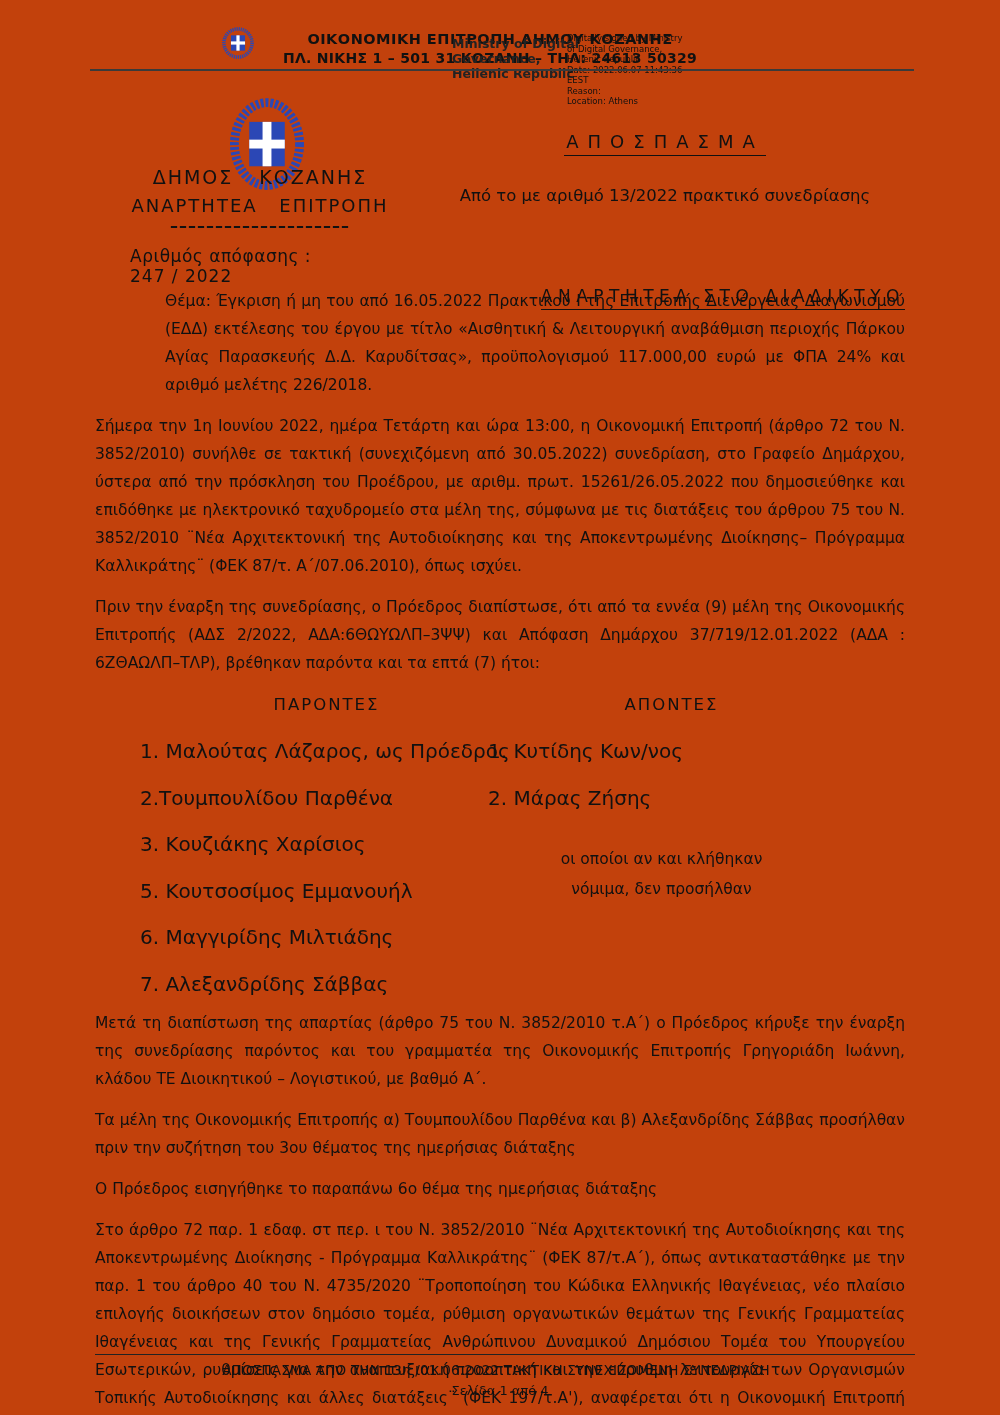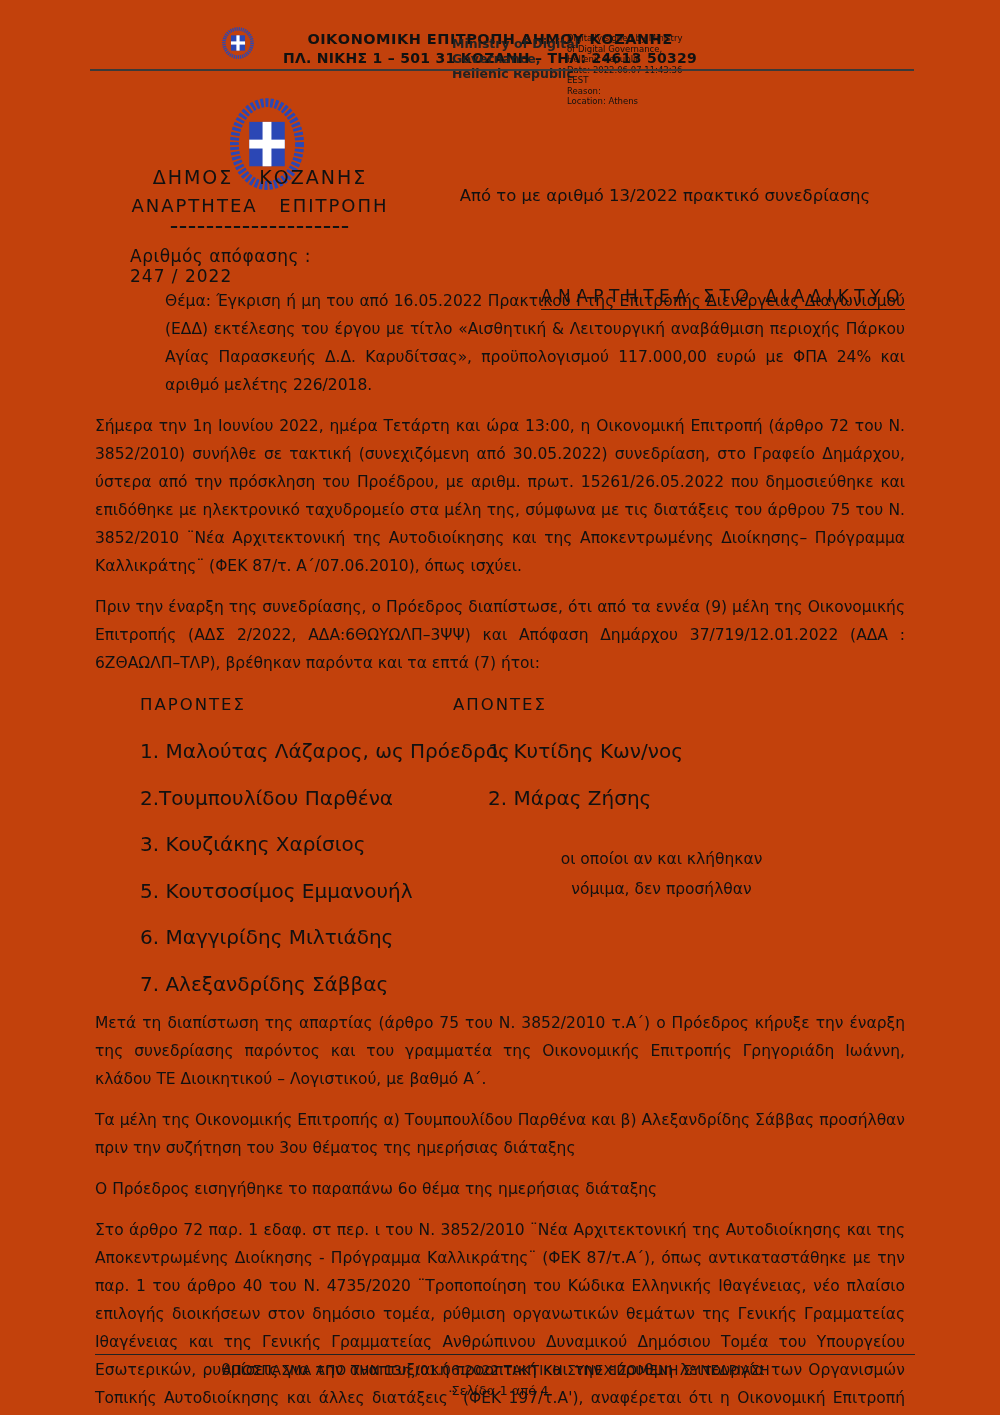--- a/index.html
+++ b/index.html
@@ -29,21 +29,21 @@
   .decision-number{font-size:17px;margin-left:22px;letter-spacing:1px;}
   .web-posting{margin-left:auto;font-size:17px;letter-spacing:5.5px;border-bottom:1.5px solid #111;padding-bottom:3px;text-align:right;}
   
   .body-text{position:absolute;left:95px;right:95px;top:287px;}
   .para{font-size:15.5px;line-height:28px;text-align:justify;margin:0 0 13px 0;}
   .subject{padding-left:70px;}
   
   .members{display:flex;margin:2px 0 10px 0;}
   .col-present{width:373px;}
   .col-absent{width:437px;}
-  .members-header{font-size:16.5px;letter-spacing:2px;line-height:30px;margin-bottom:4px;}
+  .members-header{font-size:16.5px;letter-spacing:2px;text-align:center;line-height:30px;margin-bottom:4px;}
   .hdr-present{transform:translateX(45px);}
   .hdr-absent{transform:translateX(-15px);}
   .member-line{font-size:20px;line-height:30.5px;white-space:nowrap;margin-top:16px;}
   .col-present .member-line{padding-left:45px;}
   .col-absent .member-line{padding-left:20px;}
   .member-blank{height:30.5px;}
   .absent-note{font-size:15.5px;line-height:30.5px;text-align:center;transform:translateX(-25px);}
   
   .ftr-rule{position:absolute;left:95px;right:85px;top:1354px;border-top:1.5px solid #222;}
   .ftr-line1{position:absolute;left:0;right:8px;top:1362px;text-align:center;font-size:13.5px;letter-spacing:.2px;}
@@ -92,20 +92,23 @@
       <rect x="26" y="32" width="48" height="60"></rect>
     </g>
     <rect x="44" y="32" width="12" height="60" fill="#ffffff"></rect>
     <rect x="26" y="56" width="48" height="12" fill="#ffffff"></rect>
   </svg>
 
   <div class="muni">ΔΗΜΟΣ ΚΟΖΑΝΗΣ</div>
   <div class="committee">ΑΝΑΡΤΗΤΕΑ ΕΠΙΤΡΟΠΗ</div>
   <div class="divider">––––––––––––––––––––</div>
 
+  <div class="apospasma">
+    <span>ΑΠΟΣΠΑΣΜΑ</span>
+  </div>
   <div class="from-minutes">Από το με αριθμό 13/2022 πρακτικό συνεδρίασης</div>
 
   <div class="decision-row">
     <span class="decision-label">Αριθμός  απόφασης :</span>
     <span class="decision-number">247 / 2022</span>
     <span class="web-posting">ΑΝΑΡΤΗΤΕΑ ΣΤΟ ΔΙΑΔΙΚΤΥΟ</span>
   </div>
 
   <div class="body-text">
 

